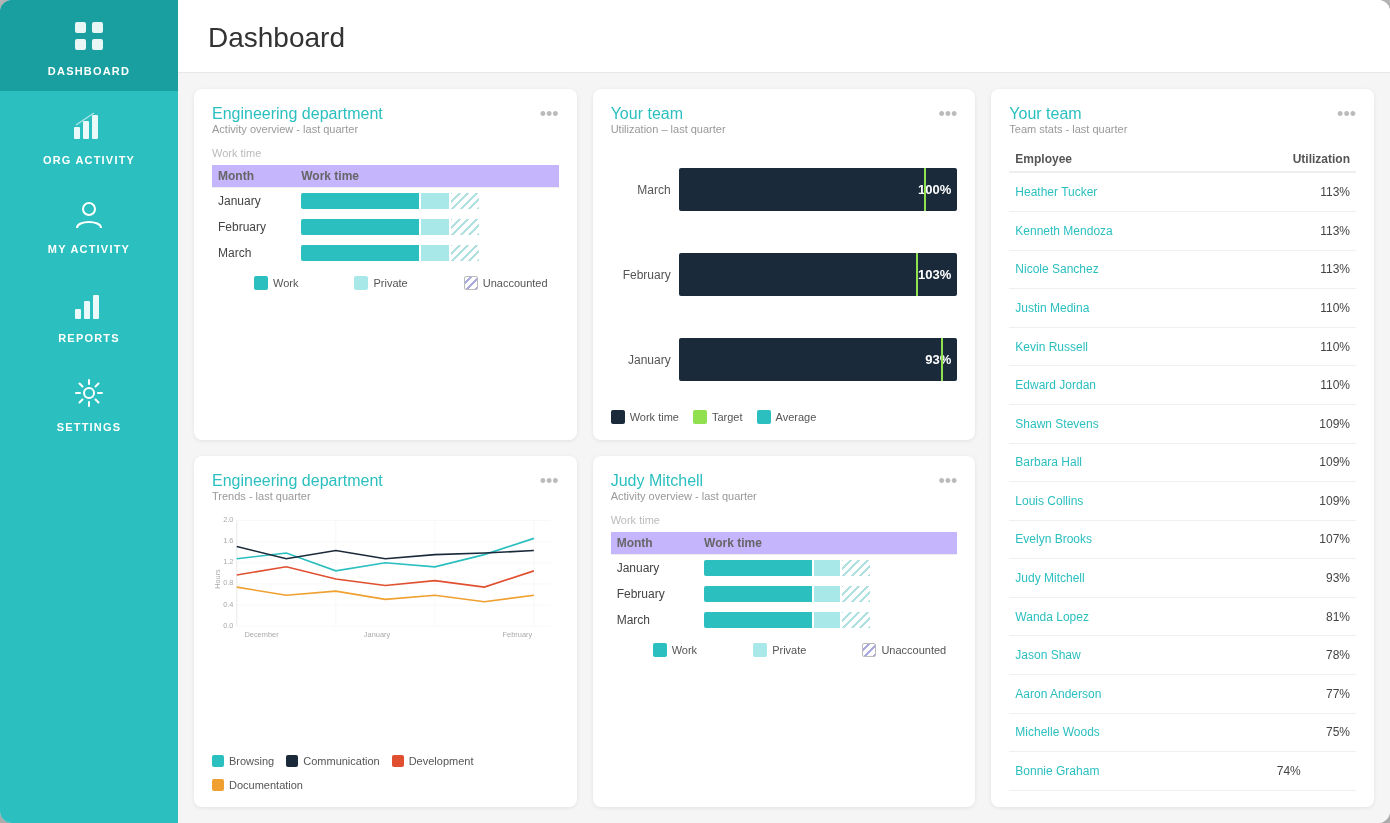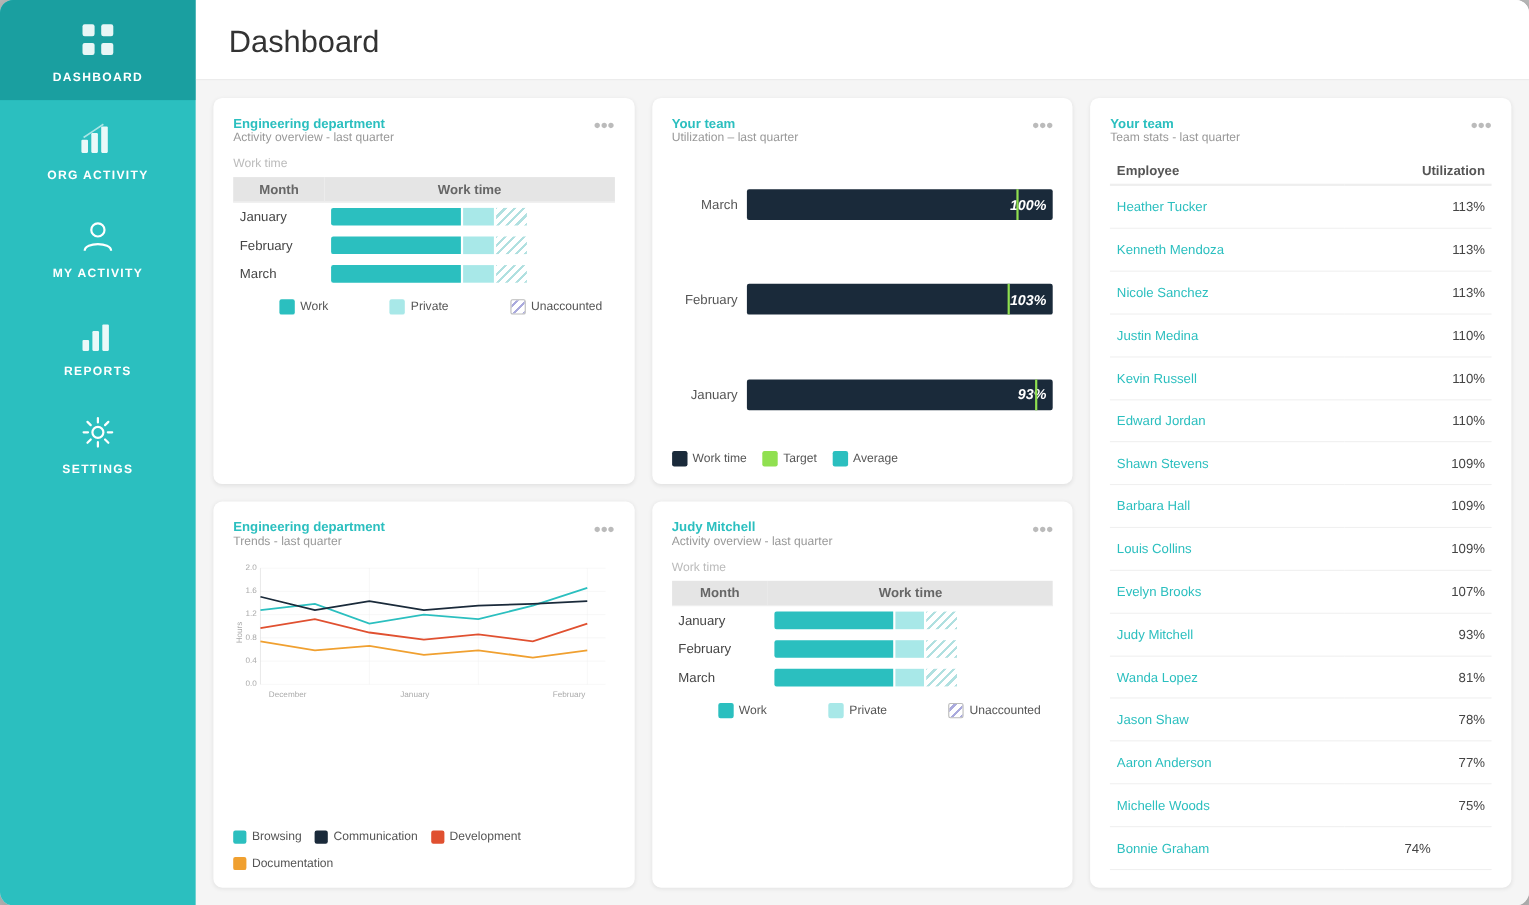--- a/index.html
+++ b/index.html
@@ -87,22 +87,22 @@
       overflow: hidden;
       position: relative;
     }
     .card-header {
       display: flex;
       justify-content: space-between;
       align-items: flex-start;
       margin-bottom: 2px;
     }
     .card-title {
-      font-size: 12px;
-      font-weight: 700;
+      font-size: 16px;
+      font-weight: 400;
       color: #2bbfbf;
     }
     .card-subtitle {
       font-size: 11px;
       color: #999;
       margin-bottom: 10px;
     }
     .three-dots {
       color: #bbb;
       font-size: 18px;
@@ -117,26 +117,26 @@
     }
 
     
     .wt-label {
       font-size: 11px;
       color: #bbb;
       margin-bottom: 6px;
     }
     .wt-table { width: 100%; border-collapse: collapse; }
     .wt-table th {
-      text-align: center;
+      text-align: left;
       font-size: 12px;
       color: #666;
       font-weight: 600;
       padding: 4px 6px;
-      background: #e5e5e5;
+      background: #c4b5fd;
       border-bottom: 1px solid #eee;
     }
     .wt-table td {
       padding: 5px 6px;
       font-size: 12px;
       color: #444;
       vertical-align: middle;
     }
     .bar-container { display: flex; align-items: center; gap: 2px; }
     .bar-solid {
@@ -171,21 +171,21 @@
         #aad 0px, #aad 2px,
         transparent 2px, transparent 6px
       );
       border: 1px solid #bbb;
     }
 
     
     .util-chart { flex: 1; display: flex; flex-direction: column; justify-content: space-around; }
     .util-row { display: flex; align-items: center; gap: 8px; margin: 3px 0; }
     .util-label { font-size: 12px; color: #555; width: 60px; text-align: right; }
-    .util-bar-wrap { flex: 1; position: relative; height: 28px; font-style: italic; }
+    .util-bar-wrap { flex: 1; position: relative; height: 43px; }
     .util-bar-bg { background: #1a2a3a; height: 100%; border-radius: 2px; display: flex; align-items: center; }
     .util-pct { position: absolute; right: 6px; color: #fff; font-size: 13px; font-weight: 600; }
     .util-target-line {
       position: absolute;
       top: 0; bottom: 0;
       width: 2px;
       background: #90e050;
       z-index: 2;
     }
     .util-legend { display: flex; gap: 14px; margin-top: 8px; }

